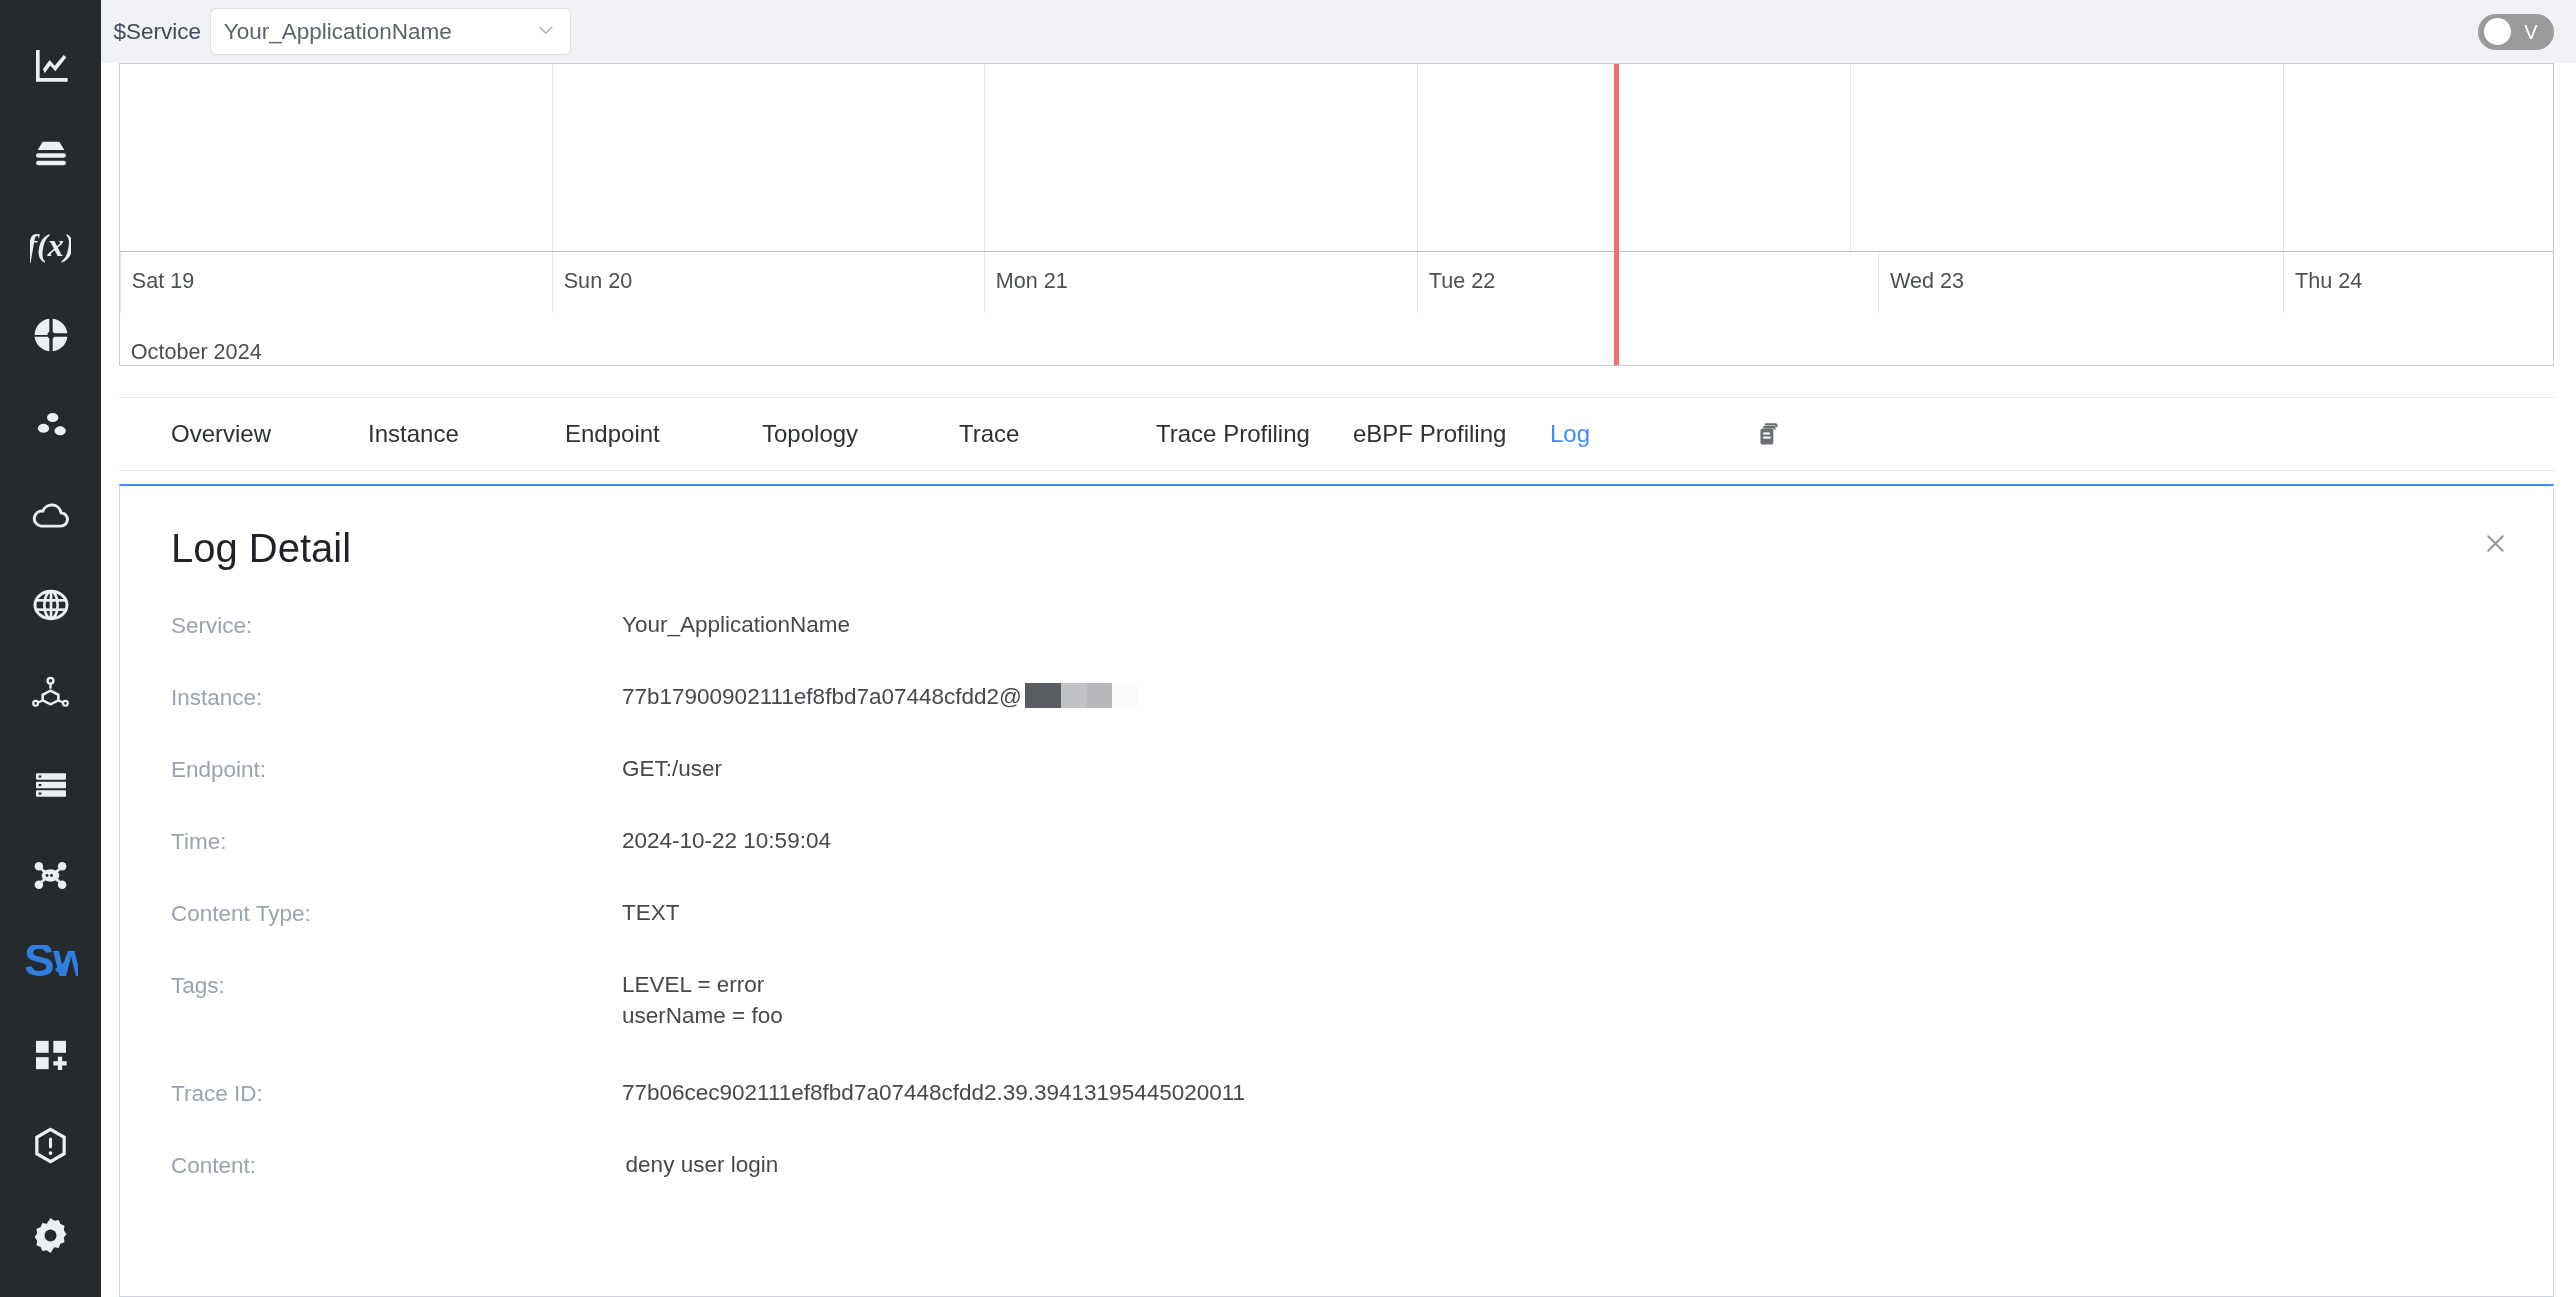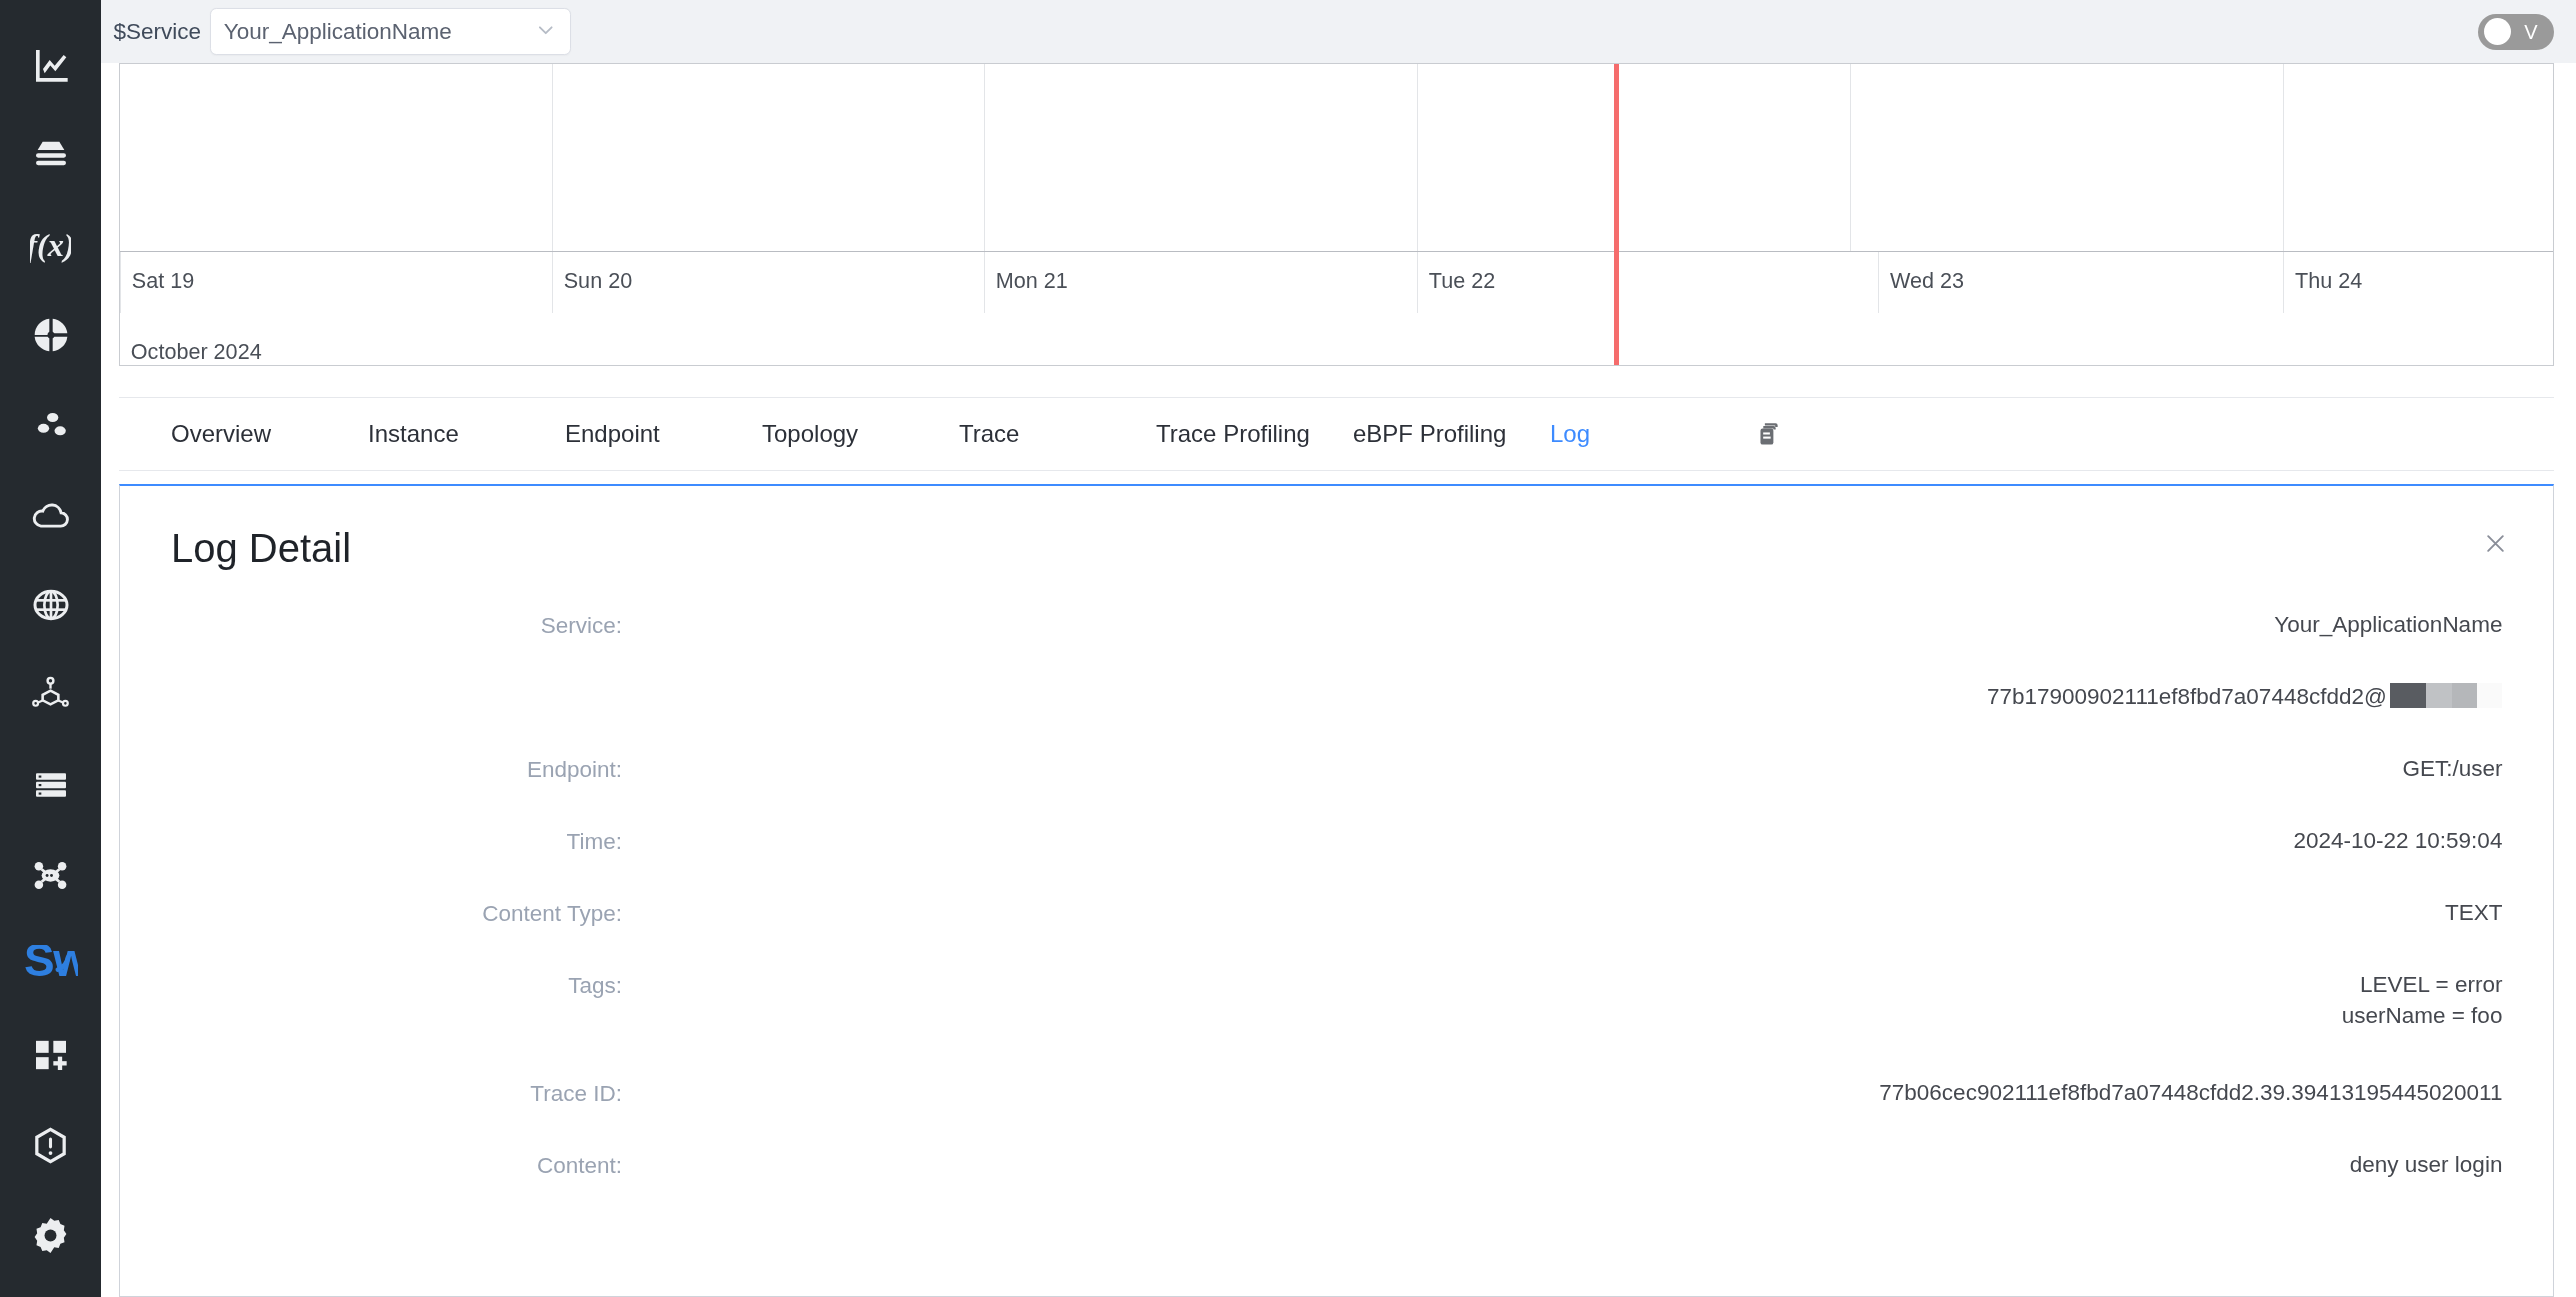--- a/index.html
+++ b/index.html
@@ -247,21 +247,21 @@
   .close-btn {
     position: absolute;
     top: 40px;
     right: 40px;
     width: 36px; height: 36px;
     cursor: pointer;
     display: flex;
     align-items: center;
     justify-content: center;
   }
-  .rows { display: block; text-align: right; }
+  .rows { display: block; }
   .row {
     display: flex;
     align-items: flex-start;
     min-height: 72px;
     padding-bottom: 9px;
   }
   .row-label {
     width: 451px;
     min-width: 451px;
     font-size: 22.5px;
@@ -530,20 +530,21 @@
       </div>
 
       <div class="rows" id="detail-rows">
           <div class="row">
             <div class="row-label">Service:</div>
             <div class="row-value">
               <span class="line">Your_ApplicationName</span>
             </div>
           </div>
           <div class="row">
+            <div class="row-label">Instance:</div>
             <div class="row-value">
               <span class="line">77b17900902111ef8fbd7a07448cfdd2@<span class="redact"></span></span>
             </div>
           </div>
           <div class="row">
             <div class="row-label">Endpoint:</div>
             <div class="row-value">
               <span class="line">GET:/user</span>
             </div>
           </div>

